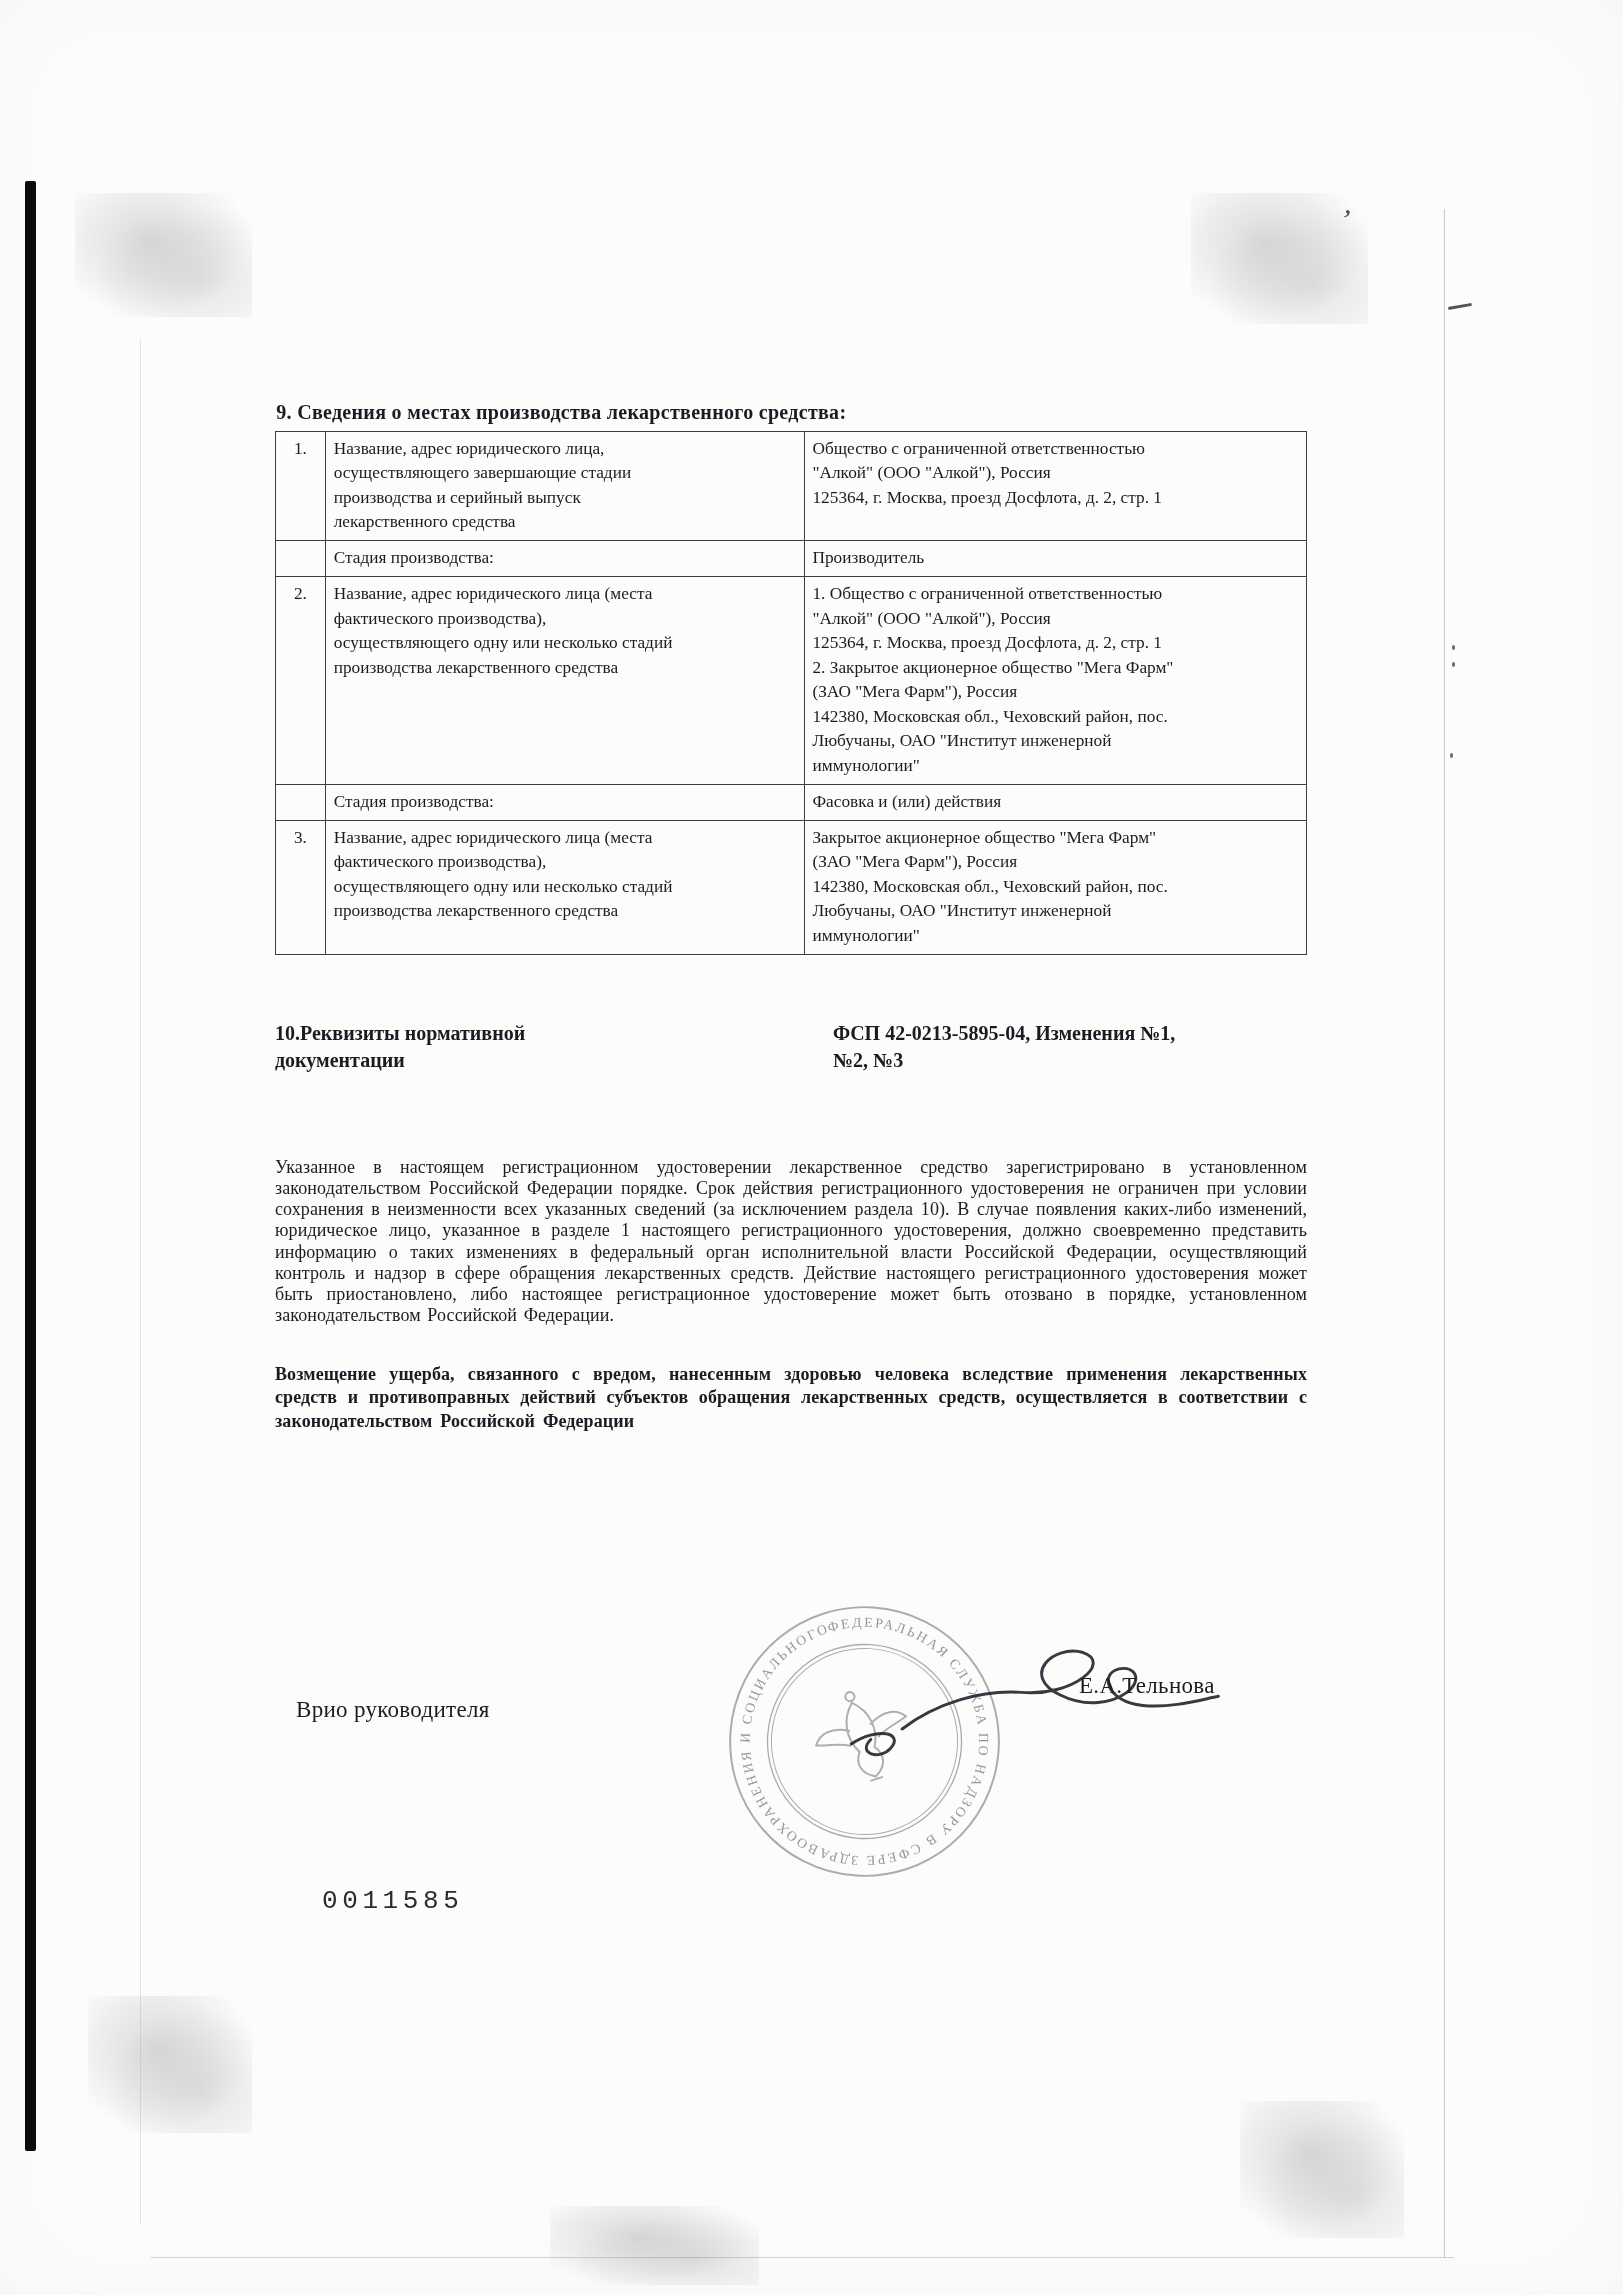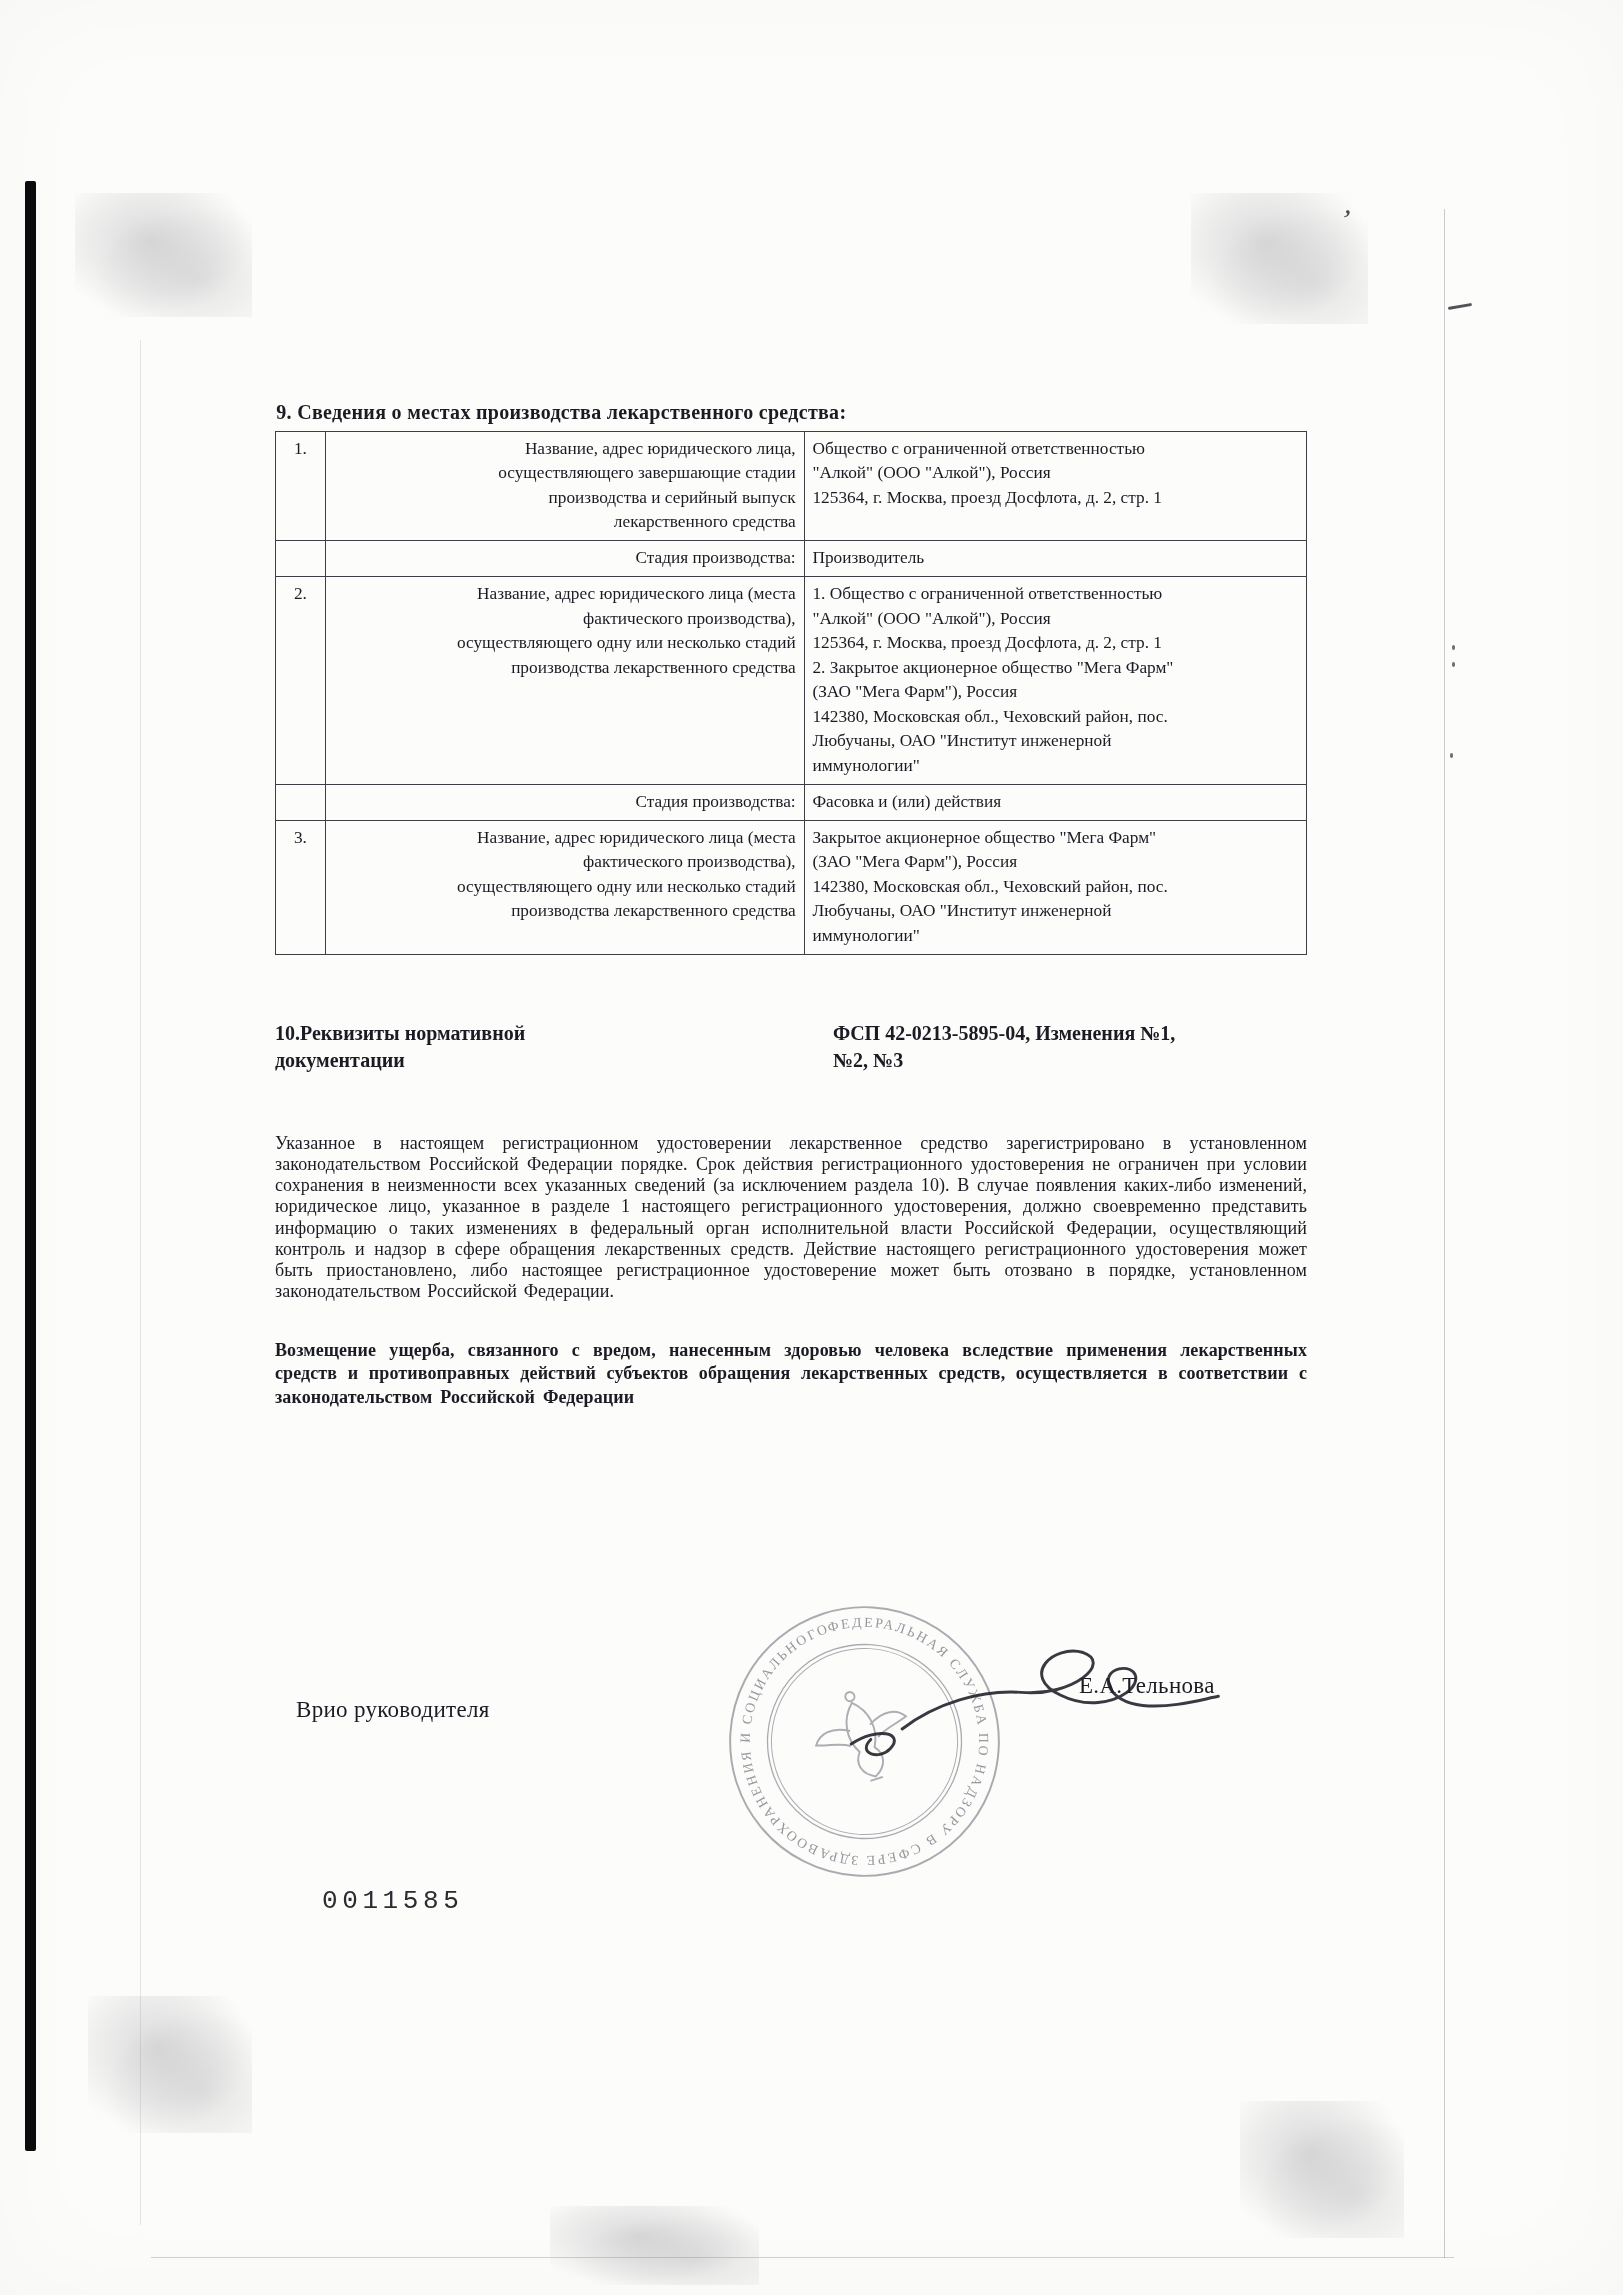--- a/index.html
+++ b/index.html
@@ -49,29 +49,29 @@
     border-collapse:collapse;width:100%;
     font-size:17.3px;line-height:1.42;color:#1b1b24;
   }
   table.prod td{
     border:1.3px solid #3d3d46;
     padding:5.2px 7.9px;
     vertical-align:top;
     white-space:pre-line;
   }
   td.num{width:33px;text-align:center;vertical-align:middle;white-space:normal;}
-  td.lbl{width:462px;text-align:right;}
+  td.lbl{width:462px;}
   td.val{}
   
   .sec10{display:flex;margin-top:65px;font-weight:bold;font-size:20px;line-height:1.35;gap:36px;}
   .sec10-title{width:522px;white-space:pre-line;}
   .sec10-value{flex:1;white-space:pre-line;}
   
   .para{
-    margin-top:59px;text-align:justify;
+    margin-top:83px;text-align:justify;
     font-size:18px;line-height:1.18;word-spacing:2px;letter-spacing:0.1px;
   }
   .para.bold{margin-top:36px;font-weight:bold;line-height:1.32;word-spacing:3.3px;}
   
   .sign-role{position:absolute;left:296px;top:1697px;font-size:23px;letter-spacing:0.3px;}
   .sign-name{position:absolute;left:1079px;top:1673px;font-size:23px;letter-spacing:0.3px;}
   .stamp-wrap{
     position:absolute;left:719px;top:1596px;width:291px;height:291px;
     transform:rotate(-18deg);opacity:.82;
   }

